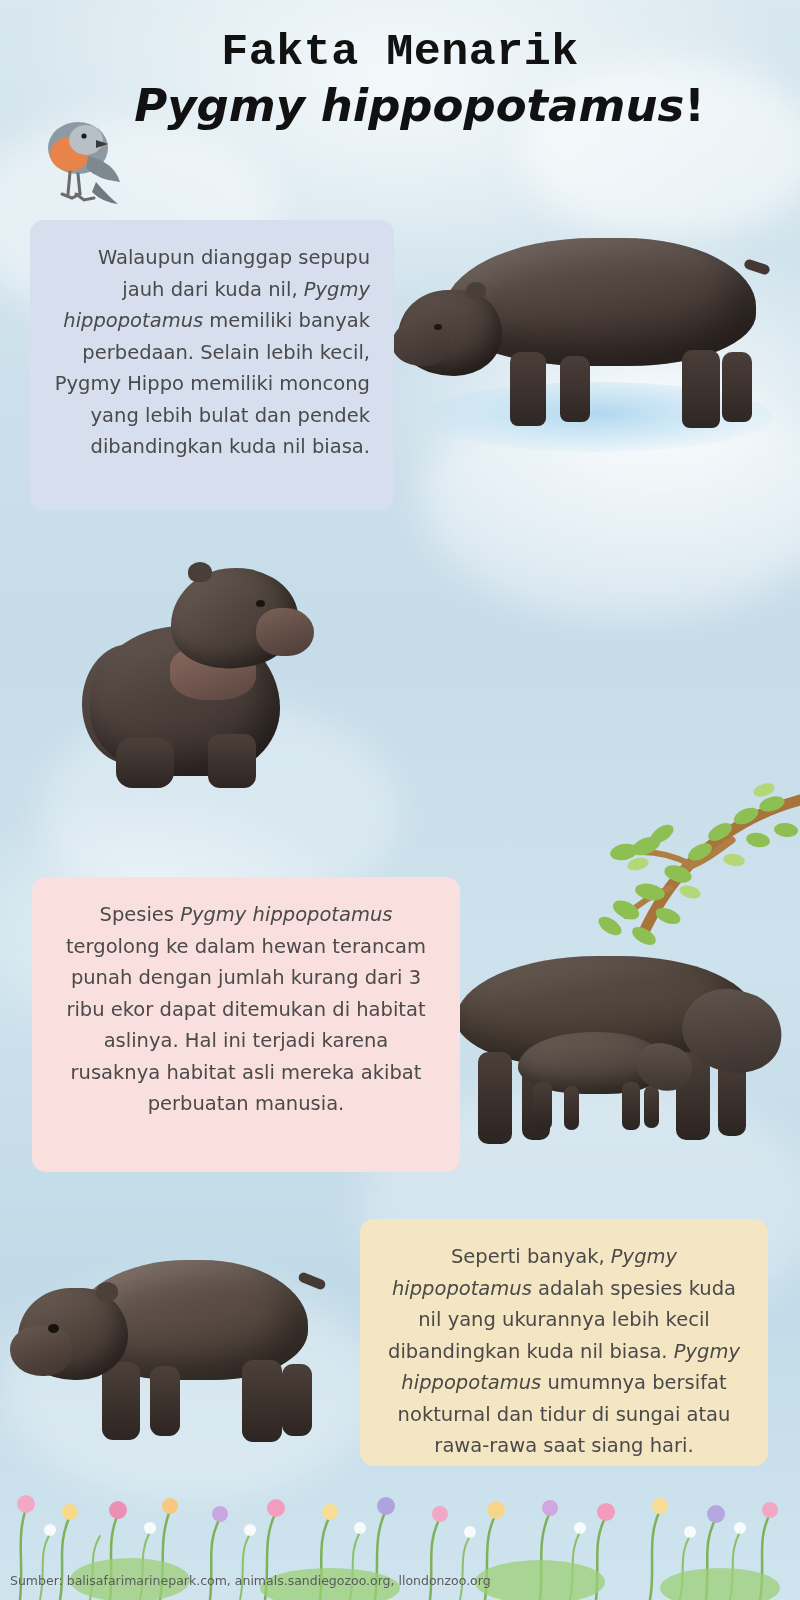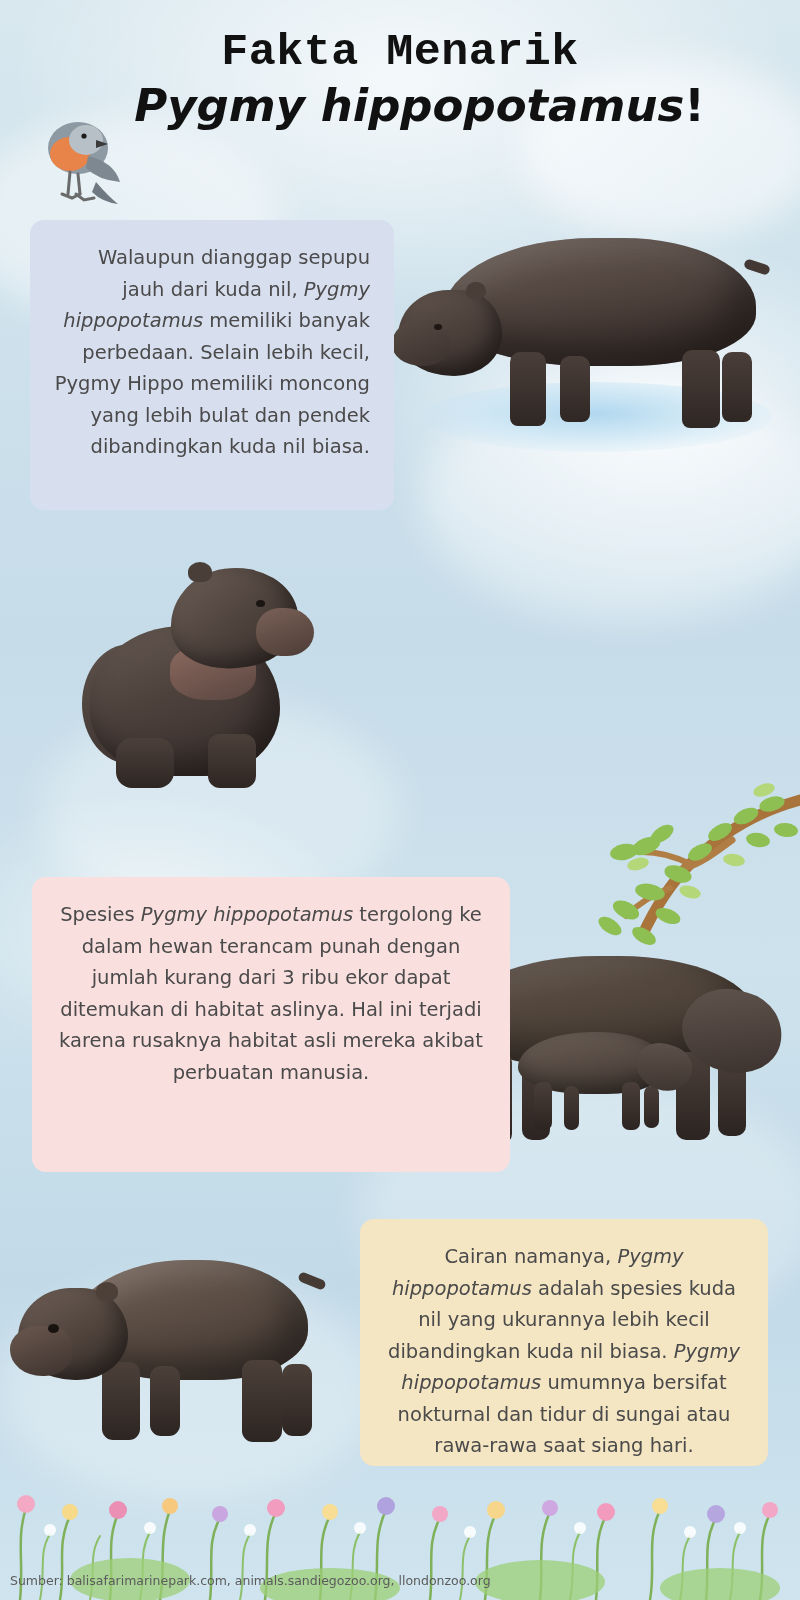--- a/index.html
+++ b/index.html
@@ -92,21 +92,21 @@
     text-align: right;
   }
   .card-2 {
     left: 355px; top: 530px;
     width: 400px; height: 276px;
     background: #e2eada;
     text-align: center;
   }
   .card-3 {
     left: 32px; top: 877px;
-    width: 478px; height: 295px;
+    width: 428px; height: 295px;
     background: #fadfdf;
     text-align: center;
   }
   .card-4 {
     left: 360px; top: 1219px;
     width: 408px; height: 247px;
     background: #f4e5c3;
     text-align: center;
   }
 
@@ -397,21 +397,21 @@
     <div class="h4-leg h4-l3"></div>
     <div class="h4-leg h4-l4"></div>
     <div class="h4-head"></div>
     <div class="h4-snout"></div>
     <div class="h4-ear"></div>
     <div class="h4-eye"></div>
     <div class="h4-tail"></div>
   </div>
 
   <div class="card card-4">
-    <span>Cairan namanya, </span><span class="it">Pygmy hippopotamus</span><span> adalah spesies kuda nil yang ukurannya lebih kecil dibandingkan kuda nil biasa. </span><span class="it">Pygmy hippopotamus</span><span> umumnya bersifat nokturnal dan tidur di sungai atau rawa-rawa saat siang hari.</span>
+    <span>Seperti banyak, </span><span class="it">Pygmy hippopotamus</span><span> adalah spesies kuda nil yang ukurannya lebih kecil dibandingkan kuda nil biasa. </span><span class="it">Pygmy hippopotamus</span><span> umumnya bersifat nokturnal dan tidur di sungai atau rawa-rawa saat siang hari.</span>
   </div>
 
   <div class="meadow">
     <svg viewBox="0 0 800 170" width="800" height="170" aria-hidden="true">
       <g stroke="#7fb05a" stroke-width="2.5" fill="none" stroke-linecap="round">
         <path d="M20 170 C24 130 16 110 26 78"></path>
         <path d="M60 170 C66 136 56 116 70 86"></path>
         <path d="M110 170 C114 132 106 112 118 84"></path>
         <path d="M160 170 C166 136 158 112 170 80"></path>
         <path d="M210 170 C214 134 206 114 220 88"></path>

